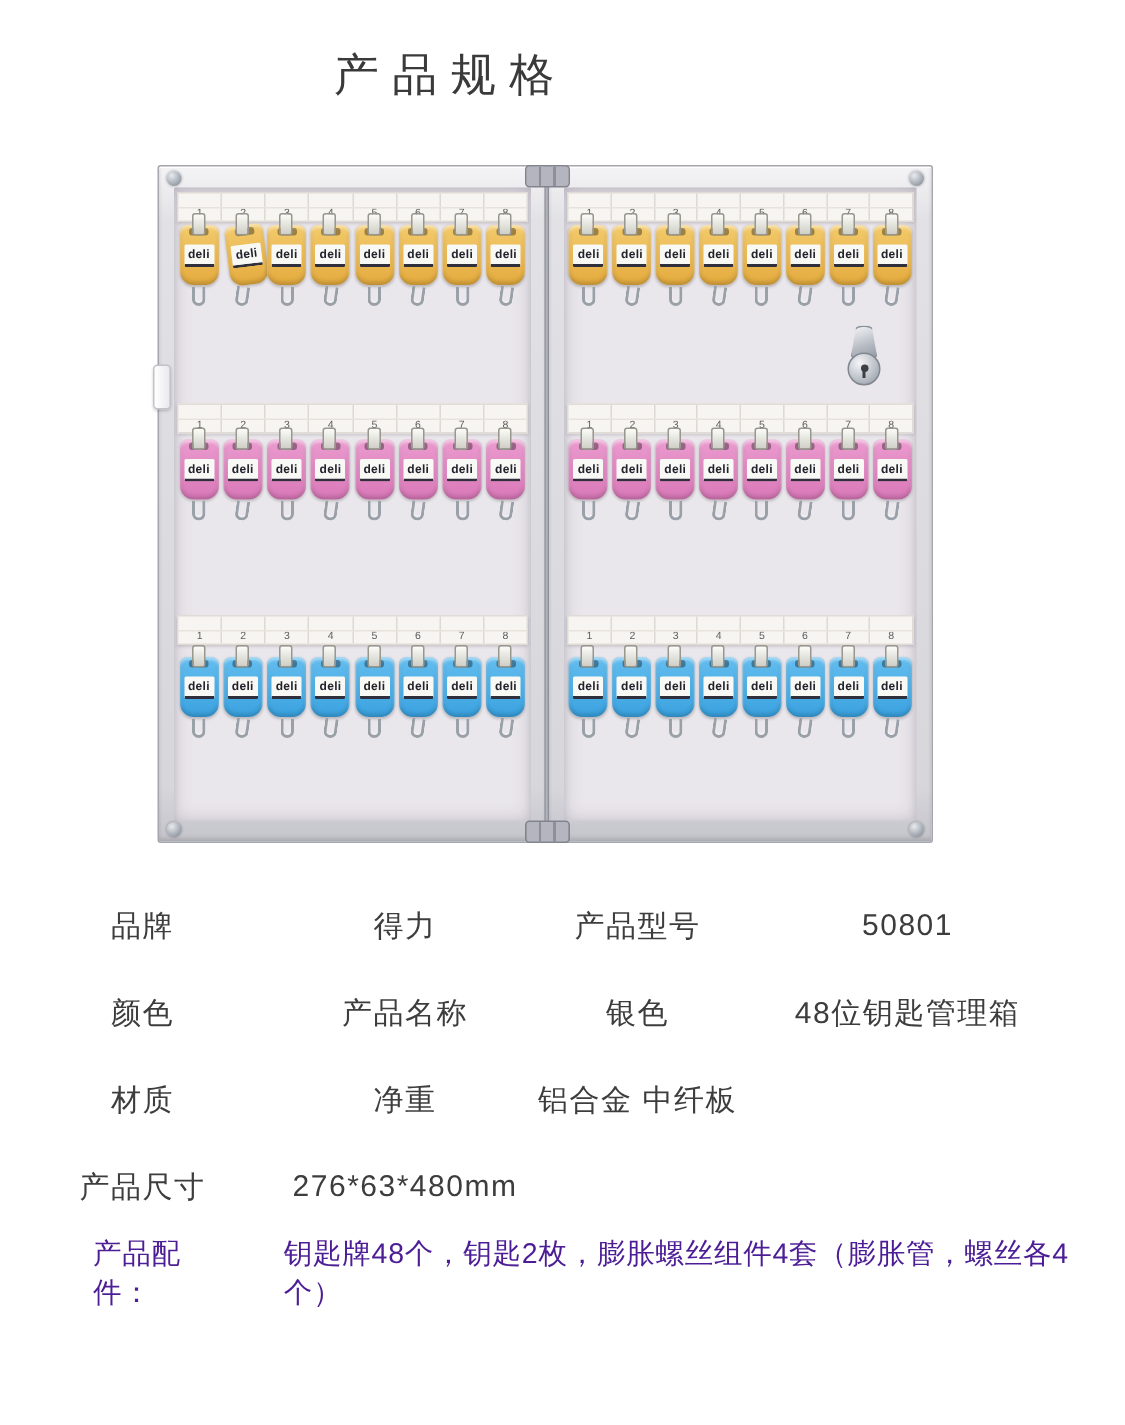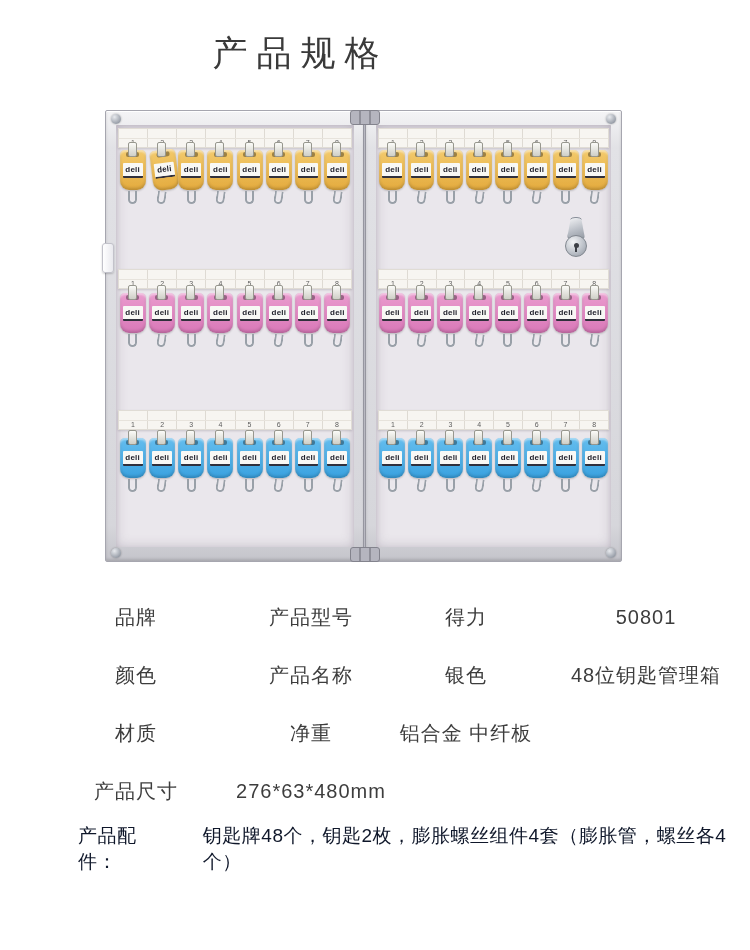--- a/index.html
+++ b/index.html
@@ -3,21 +3,21 @@
 <meta charset="utf-8">
 <style>
   html,body{margin:0;padding:0;background:#fff;}
   .page{
     position:relative;width:750px;height:950px;background:#ffffff;overflow:hidden;
     font-family:"Liberation Sans","DejaVu Sans",sans-serif;color:#3d3d3d;
   }
   
   .title{
     position:absolute;top:30px;left:0;width:592px;margin:0;
-    text-align:center;font-size:35px;font-weight:500;color:#3a3a3a;
+    text-align:center;font-size:30px;font-weight:500;color:#3a3a3a;
     letter-spacing:9px;text-indent:9px;
   }
   
   .cabinet{position:absolute;left:105px;top:110px;width:517px;height:452px;padding-left:40px;}
   .panel{
     position:absolute;top:0;height:452px;border:1px solid #a6a6af;border-radius:2px;
     background:linear-gradient(180deg,#f4f4f6 0%,#e2e2e6 8%,#d6d6db 92%,#c4c4cb 100%);
     box-shadow:inset 0 1px 0 #ffffff, inset 0 -2px 3px rgba(0,0,0,.14);
     box-sizing:border-box;
   }
@@ -100,25 +100,25 @@
   }
   .lock .keyhole{
     position:absolute;left:50%;top:7px;width:5px;height:5px;margin-left:-2.5px;border-radius:50%;
     background:#3c3f45;
   }
   .lock .keyhole::after{content:"";position:absolute;left:1.5px;top:4px;width:2px;height:5px;background:#3c3f45;}
   
   .specs{position:absolute;left:0;top:588px;width:750px;}
   .spec-row{
     display:grid;grid-template-columns:190px 160px 150px 210px;height:58px;
-    align-items:center;text-align:center;font-size:20px;color:#3d3d3d;letter-spacing:1px;padding-left:41px;
+    align-items:center;text-align:center;font-size:20px;color:#3d3d3d;letter-spacing:1px;
   }
   .acc-row{
-    display:flex;align-items:center;height:58px;font-size:19px;color:#0f172a;
-    padding-left:78px;letter-spacing:.5px;box-sizing:border-box;
+    display:flex;align-items:center;height:58px;font-size:19px;color:#4c1d95;
+    padding-left:62px;letter-spacing:.5px;box-sizing:border-box;
   }
   .acc-row .acc-value{margin-left:30px;}
 </style>
 </head>
 <body>
 
 <div class="page">
   <h1 class="title">产品规格</h1>
 
   <div class="cabinet" id="cabinet">
@@ -548,22 +548,22 @@
           <div class="cyl">
             <div class="keyhole"></div>
           </div>
         </div>
       </div>
     </div>
 
   <div class="specs" id="specs">
       <div class="spec-row">
         <span>品牌</span>
+        <span>得力</span>
         <span>产品型号</span>
-        <span>得力</span>
         <span>50801</span>
       </div>
       <div class="spec-row">
         <span>颜色</span>
         <span>产品名称</span>
         <span>银色</span>
         <span>48位钥匙管理箱</span>
       </div>
       <div class="spec-row">
         <span>材质</span>

